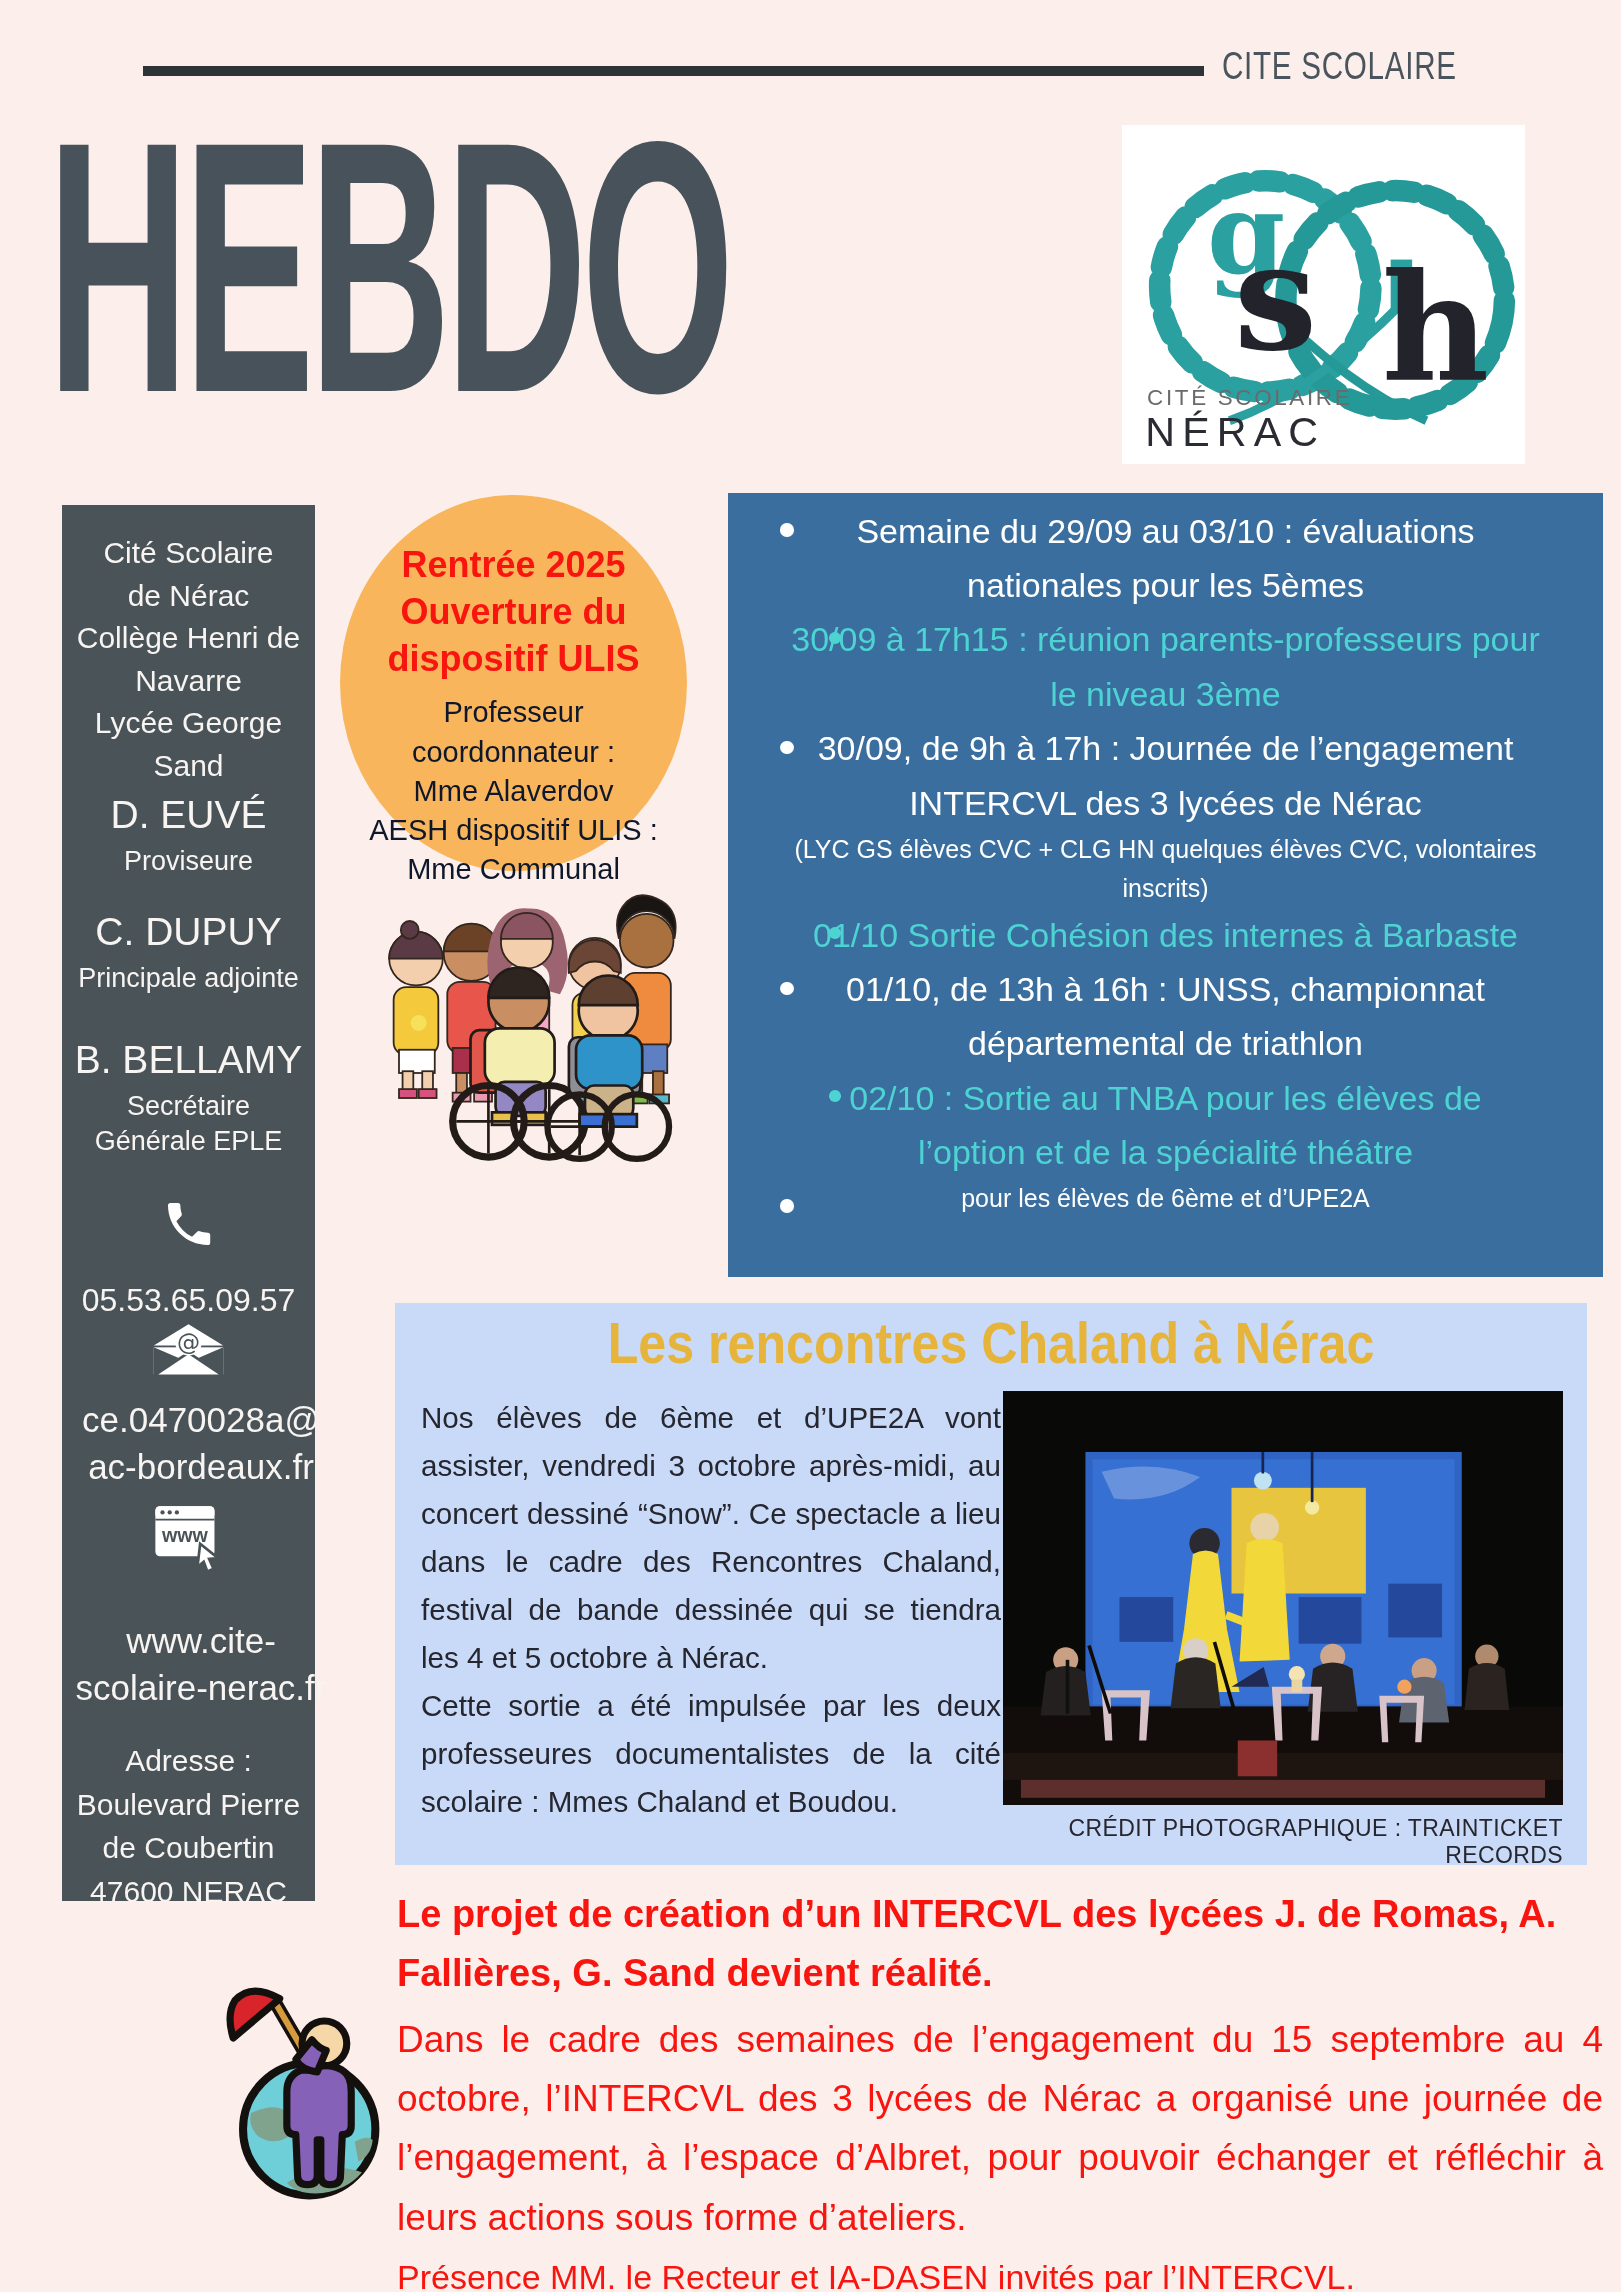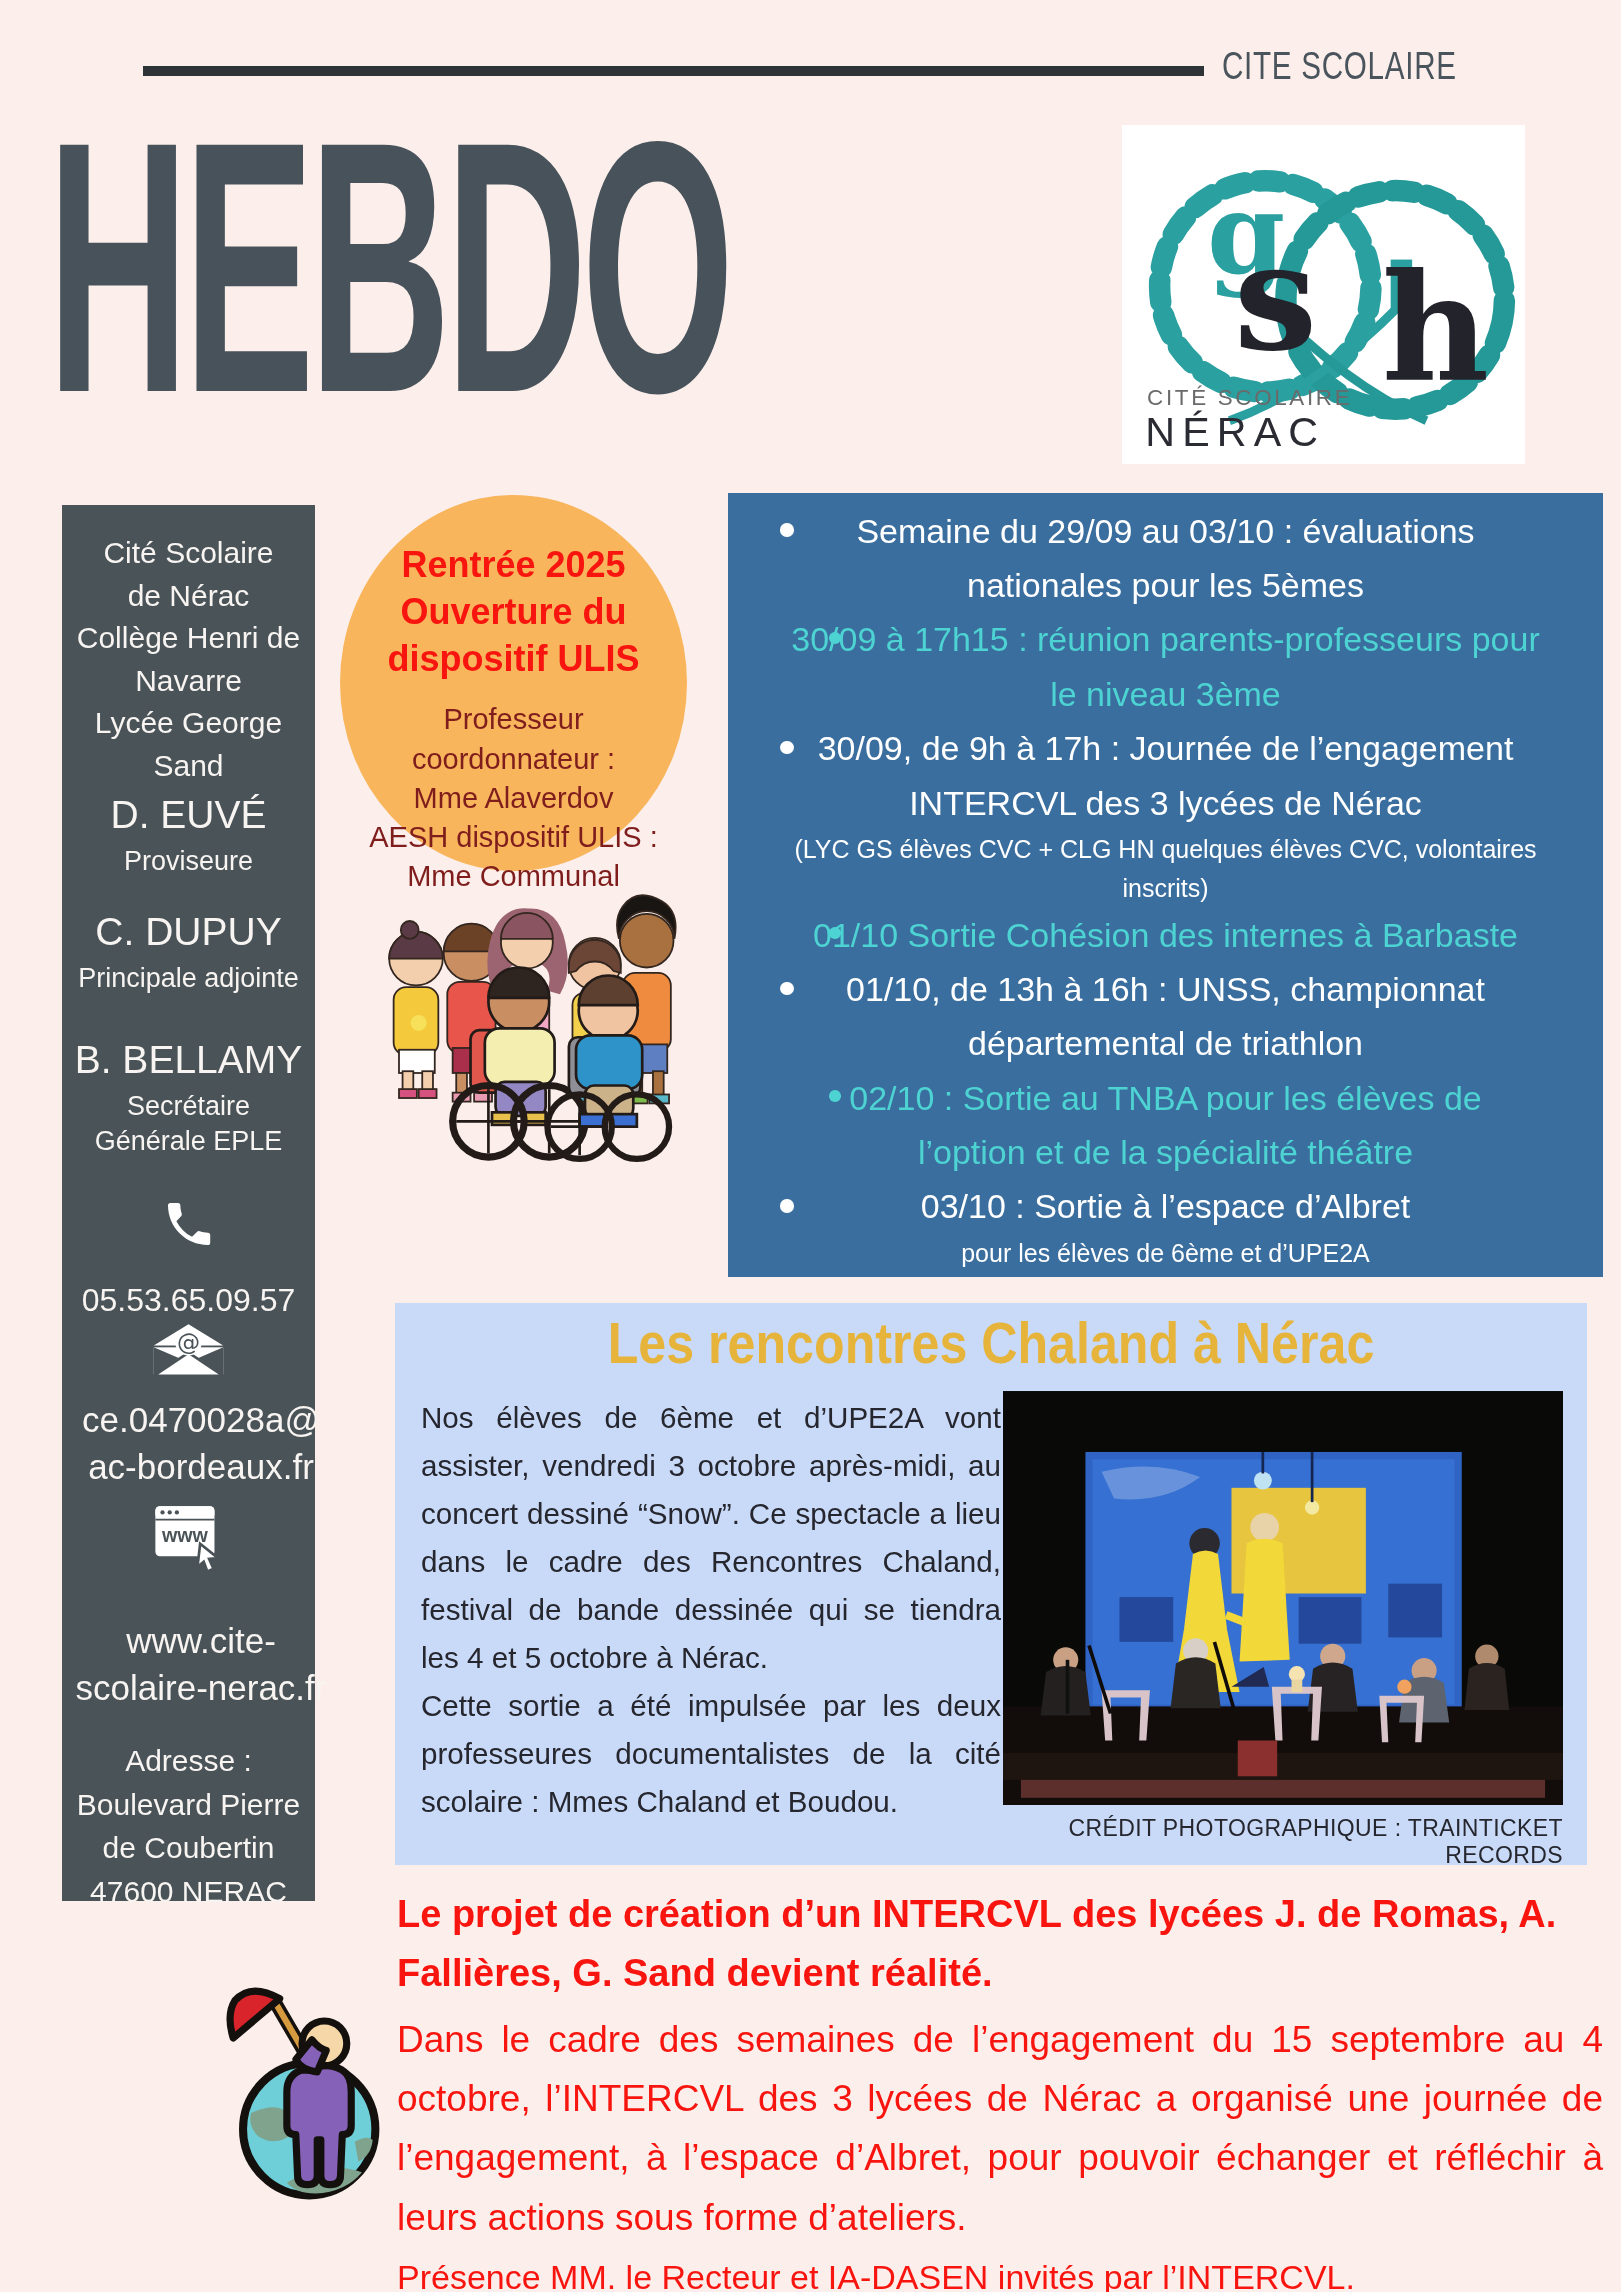--- a/index.html
+++ b/index.html
@@ -25,21 +25,21 @@
   .staff-name{font-size:39px;}
   .staff-role{font-size:27px;margin-top:7.2px;line-height:1.3;}
   .contact-num{font-size:32px;}
   .contact-link{font-size:35px;line-height:1.35;padding:0 12.5px;overflow-wrap:break-word;}
   .addr{font-size:30px;line-height:1.45;text-align:center;}
   .icn{display:block;margin:0 auto;}
 
   
   .ulis{position:absolute;left:340px;top:495px;width:347px;height:376px;background:#f8b55c;border-radius:50%;text-align:center;padding-top:47px;box-sizing:border-box;}
   .ulis .t{font-size:36px;font-weight:bold;color:#f8150f;line-height:1.3;}
-  .ulis .b{font-size:29px;color:#7f1d1d;line-height:1.35;margin-top:18px;}
+  .ulis .b{font-size:29px;color:#0f172a;line-height:1.35;margin-top:11px;}
 
   
   .kids{position:absolute;left:365px;top:887px;}
 
   
   .events{position:absolute;left:728px;top:493px;width:875px;height:784px;background:#3a6e9e;box-sizing:border-box;padding:10.7px 0;}
   .events ul{list-style:none;margin:0;padding:0 63px;}
   .events li{position:relative;text-align:center;font-size:34px;line-height:1.6;}
   .events li.white{color:#fff;}
   .events li.cyan{color:#4ed3d3;}
@@ -257,21 +257,21 @@
 
   <section class="events">
     <ul>
       <li class="white"><span>Semaine du 29/09 au 03/10 : évaluations nationales pour les 5èmes</span></li>
       <li class="cyan"><span>30/09 à 17h15 : réunion parents-professeurs pour le niveau 3ème</span></li>
       <li class="white"><span>30/09, de 9h à 17h : Journée de l’engagement INTERCVL des 3 lycées de Nérac</span>
         <div class="note">(LYC GS élèves CVC + CLG HN quelques élèves CVC, volontaires inscrits)</div></li>
       <li class="cyan"><span>01/10 Sortie Cohésion des internes à Barbaste</span></li>
       <li class="white"><span>01/10, de 13h à 16h : UNSS, championnat départemental de triathlon</span></li>
       <li class="cyan"><span>02/10 : Sortie au TNBA pour les élèves de l’option et de la spécialité théâtre</span></li>
-      <li class="white"><span>03/10 : Sortie à l’espace d’Albret</span>
+      <li class="white">
         <div class="note">pour les élèves de 6ème et d’UPE2A</div></li>
     </ul>
   </section>
 
   <section class="chaland">
     <div class="chaland-title">Les  rencontres Chaland à Nérac</div>
     <div class="chaland-text">
       <p>Nos élèves de 6ème et d’UPE2A vont assister, vendredi 3 octobre après-midi, au concert dessiné “Snow”. Ce spectacle a lieu dans le cadre des Rencontres Chaland, festival de bande dessinée qui se tiendra les 4 et 5 octobre à Nérac.</p>
       <p>Cette sortie a été impulsée par les deux professeures documentalistes de la cité scolaire : Mmes Chaland et Boudou.</p>
     </div>

